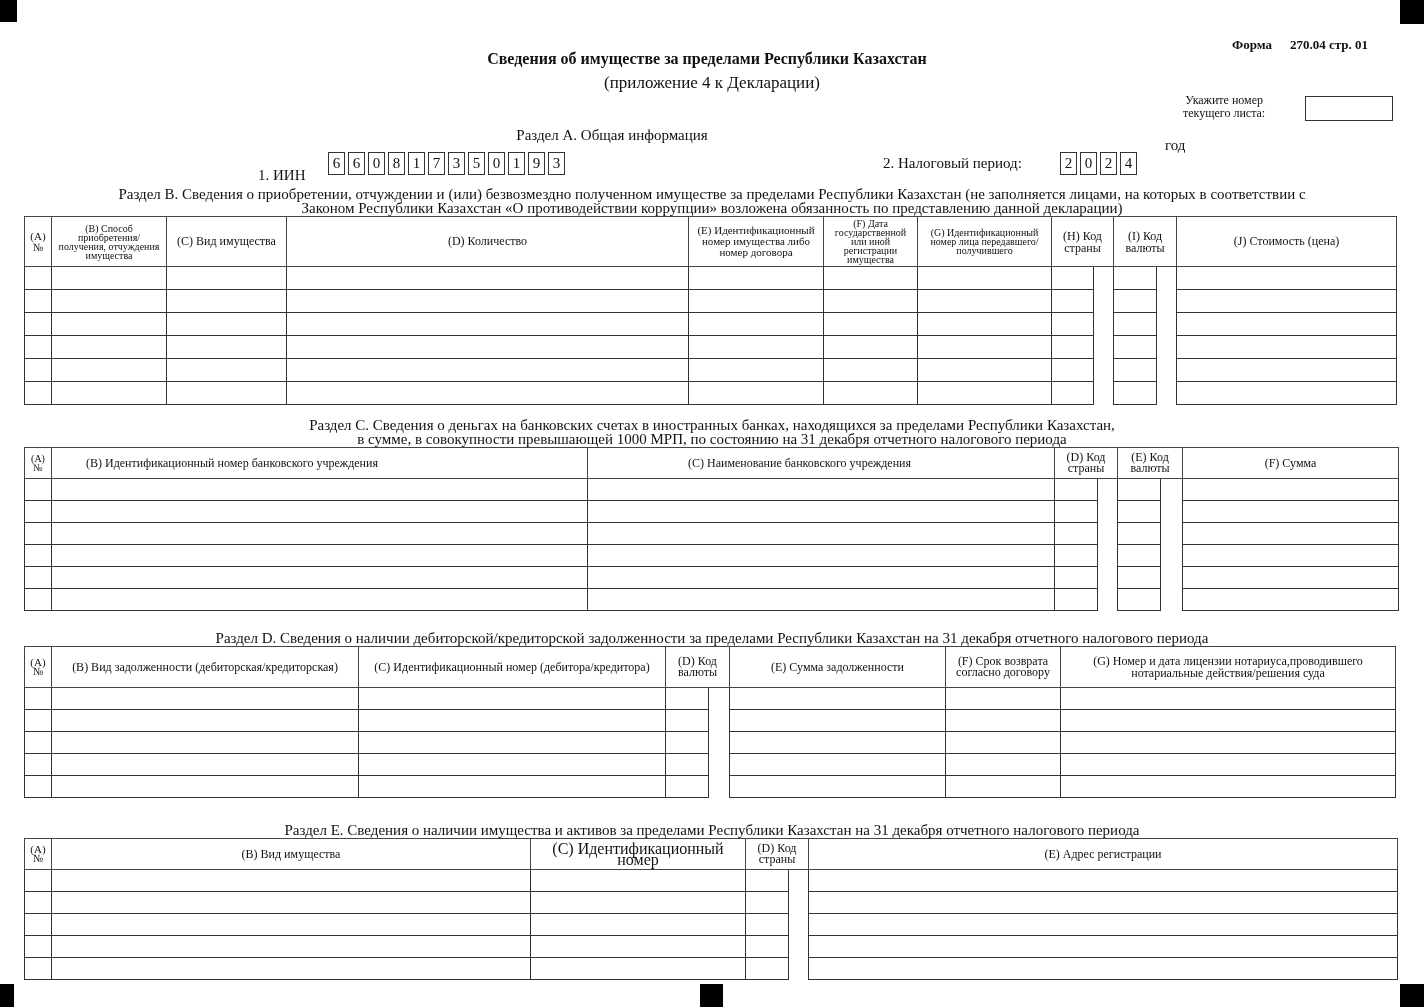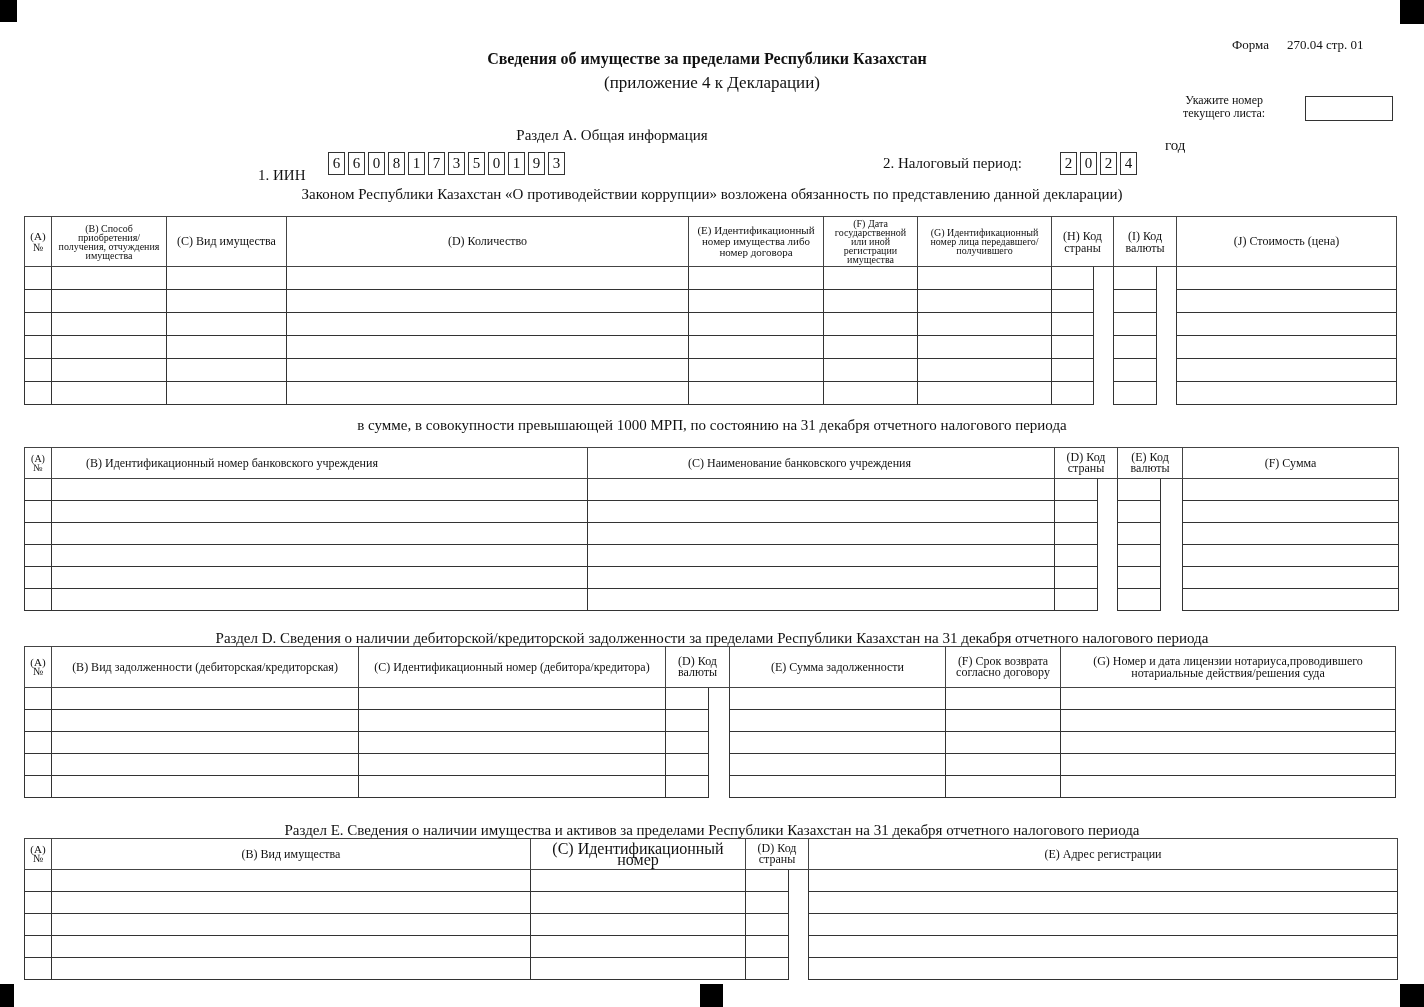--- a/index.html
+++ b/index.html
@@ -4,21 +4,21 @@
 <style>
   html, body { margin:0; padding:0; background:#ffffff; }
   body { width:1424px; height:1007px; position:relative; overflow:hidden;
          font-family:"Liberation Serif", "DejaVu Serif", serif; color:#111; }
   .abs { position:absolute; }
   .marker { position:absolute; background:#000; }
   .title { left:0; width:1424px; text-align:center; }
   .t-main { top:50px; font-weight:bold; font-size:16px; transform:translateX(-5px); }
   .t-sub { top:73px; font-size:17px; transform:translateX(0px); }
   .form-no { top:37px; left:1232px; font-size:13px; }
-  .form-no span { margin-right:18px; }
+  .form-no span { margin-right:18px;font-weight:bold; }
   .sheet-label { top:94px; left:1183px; font-size:12px; line-height:13px;text-align:center; }
   .sheet-box { top:96px; left:1305px; width:86px; height:23px; border:1px solid #333; }
   .sec-a { top:127px; left:0; width:1224px; text-align:center; font-size:15px; }
   .iin-label { top:155px; left:258px; font-size:15px;margin-top:12px; }
   .digits { display:flex; gap:3px; }
   .digit { width:15px; height:21px; border:1px solid #333; font-size:15px; line-height:21px; text-align:center; }
   .iin-digits { top:152px; left:328px; }
   .period-label { top:155px; left:883px; font-size:15px; }
   .period-digits { top:152px; left:1060px; }
   .year-label { top:137px; left:1165px; font-size:15px; }
@@ -68,20 +68,21 @@
 <div class="abs period-label">2. Налоговый период:</div>
 <div class="abs digits period-digits">
   <div class="digit">2</div>
   <div class="digit">0</div>
   <div class="digit">2</div>
   <div class="digit">4</div>
 </div>
 <div class="abs year-label">год</div>
 
 <div class="abs sec-title" style="top:187px;">
+  <div>Раздел B. Сведения о приобретении, отчуждении и (или) безвозмездно полученном имуществе за пределами Республики Казахстан (не заполняется лицами, на которых в соответствии с</div>
   <div>Законом Республики Казахстан «О противодействии коррупции» возложена обязанность по представлению данной декларации)</div>
 </div>
 <table class="grid" style="left:24px; top:216px; width:1372px;">
   <colgroup>
     <col style="width:27px">
       <col style="width:115px">
       <col style="width:120px">
       <col style="width:402px">
     <col style="width:135px">
       <col style="width:94px">
@@ -188,20 +189,21 @@
         <td></td>
         <td class="gap"></td>
         <td></td>
         <td class="gap"></td>
         <td></td>
       </tr>
   </tbody>
 </table>
 
 <div class="abs sec-title" style="top:418px;">
+  <div>Раздел C. Сведения о деньгах на банковских счетах в иностранных банках, находящихся за пределами  Республики Казахстан,</div>
   <div>в сумме, в совокупности превышающей 1000 МРП, по состоянию на 31 декабря отчетного налогового периода</div>
 </div>
 <table class="grid" style="left:24px; top:447px; width:1374px;">
   <colgroup>
     <col style="width:27px">
       <col style="width:536px">
       <col style="width:467px">
     <col style="width:43px">
       <col style="width:20px">
       <col style="width:43px">

